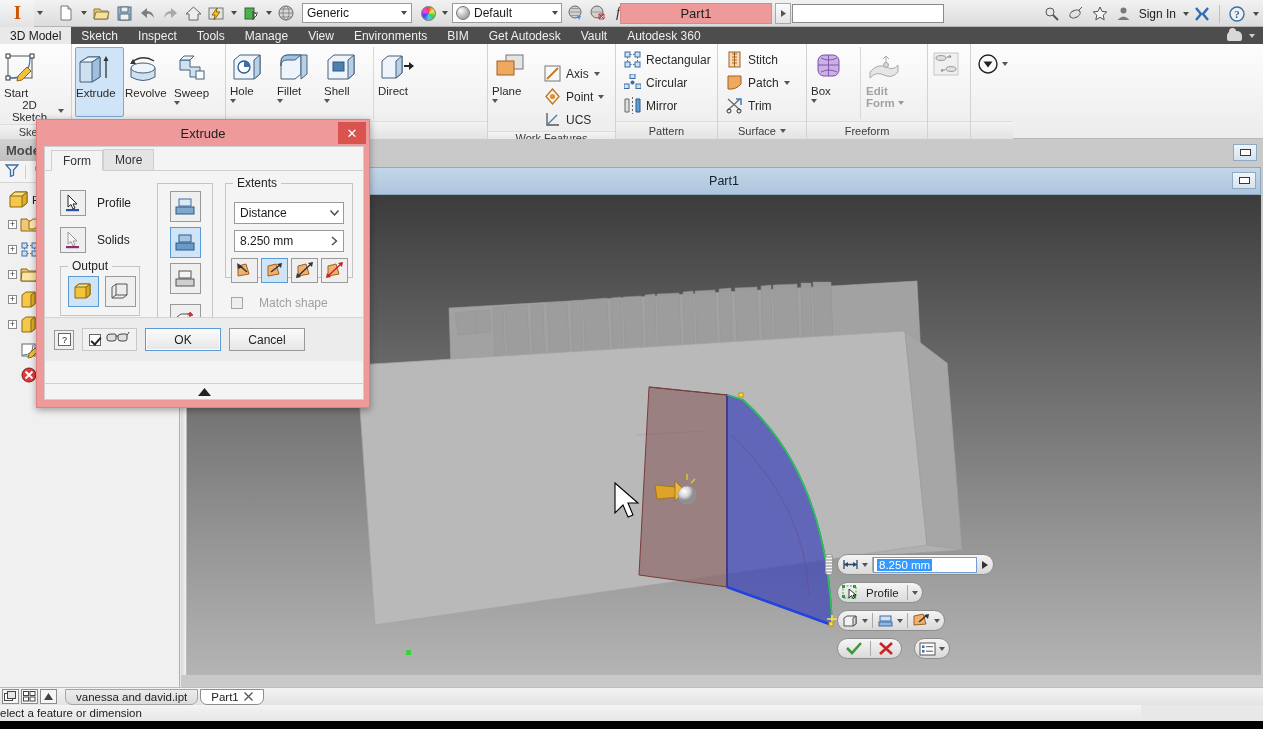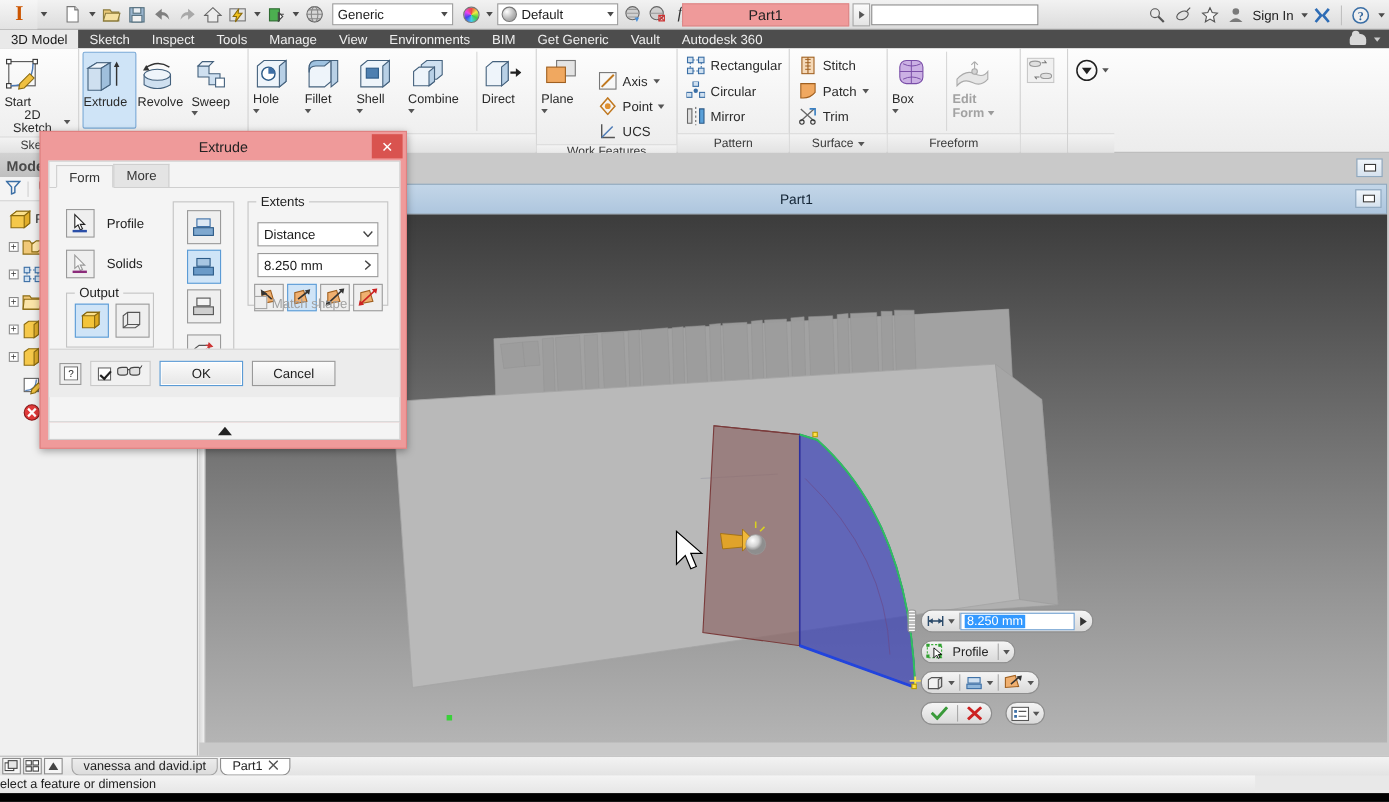--- a/index.html
+++ b/index.html
@@ -496,21 +496,21 @@
     <div class="rtab">
         <span>View</span>
       </div>
     <div class="rtab">
         <span>Environments</span>
       </div>
     <div class="rtab">
         <span>BIM</span>
       </div>
     <div class="rtab">
-        <span>Get Generic</span>
+        <span>Get Autodesk</span>
       </div>
     <div class="rtab">
         <span>Vault</span>
       </div>
     <div class="rtab">
         <span>Autodesk 360</span>
       </div>
     <div class="rtab-right">
       <div class="cloud-ic"></div>
       <div class="caret-sm" style="border-top-color:#ccc"></div>
@@ -609,31 +609,20 @@
         </div>
         <div class="bigbtn" style="width:47px">
           <div class="ico">
             <svg width="34" height="30" viewBox="0 0 34 30">
               <path d="M4 8 l6-5 20 0 0 19 -6 5 -20 0z" fill="#eef4fa" stroke="#44617d"></path>
               <path d="M30 3 l0 19 -6 5 0-19z" fill="#b8d0e6" stroke="#44617d"></path>
               <rect x="9" y="10" width="11" height="9" fill="#4e7fb0" stroke="#2c5a87"></rect>
             </svg>
           </div>
           <div class="bl">Shell</div>
-          <div class="dd-caret" style="margin-top:2px"></div>
-        </div>
-        <div class="bigbtn" style="width:60px">
-          <div class="ico">
-            <svg width="36" height="30" viewBox="0 0 36 30">
-              <path d="M12 7 l5-4 14 0 0 13 -5 4 -14 0z" fill="#cfe0f0" stroke="#44617d"></path>
-              <path d="M5 13 l5-4 14 0 0 13 -5 4 -14 0z" fill="#eef4fa" stroke="#44617d"></path>
-              <path d="M24 9 l0 13 -5 4 0-13z" fill="#b8d0e6" stroke="#44617d"></path>
-            </svg>
-          </div>
-          <div class="bl">Combine</div>
           <div class="dd-caret" style="margin-top:2px"></div>
         </div>
         <div style="width:1px;height:72px;background:#d8d8d8;margin:0 3px"></div>
         <div class="bigbtn" style="width:47px">
           <div class="ico">
             <svg width="36" height="30" viewBox="0 0 36 30">
               <path d="M4 9 l6-5 14 0 0 17 -6 5 -14 0z" fill="#eef4fa" stroke="#44617d"></path>
               <path d="M24 4 l0 17 -6 5 0-17z" fill="#b8d0e6" stroke="#44617d"></path>
               <path d="M26 14 l8 0" stroke="#222" stroke-width="2"></path>
               <path d="M31 10 l5 4 -5 4z" fill="#222"></path>
@@ -1275,21 +1264,21 @@
               <svg width="19" height="17" viewBox="0 0 19 17">
                   <path d="M3 14 L3 4 L11 2 L14 12z" fill="#f0b070" stroke="#a06020"></path>
                   <path d="M3 14 L16 2" stroke="#c22" stroke-width="1.4"></path>
                   <path d="M1 16 l1-5 4 4z" fill="#c22"></path>
                   <path d="M18 0 l-1 5 -4-4z" fill="#c22"></path>
                 </svg>
             </div>
           </div>
         </div>
 
-        <div style="position:absolute;left:186px;top:98px;display:flex;align-items:flex-start;gap:4px">
+        <div style="position:absolute;left:186px;top:125px;display:flex;align-items:center;gap:16px">
           <span class="chk"></span>
           <span style="font-size:12px;color:#a0a0a0">Match shape</span>
         </div>
 
         <div class="btnbar">
           <div class="hlp">
             <svg width="13" height="13" viewBox="0 0 13 13">
                 <rect x="0.5" y="0.5" width="12" height="12" fill="#fff" stroke="#666"></rect>
                 <text x="6.5" y="10" font-size="9" text-anchor="middle" fill="#222" font-family="Liberation Sans, sans-serif">?</text>
               </svg>

